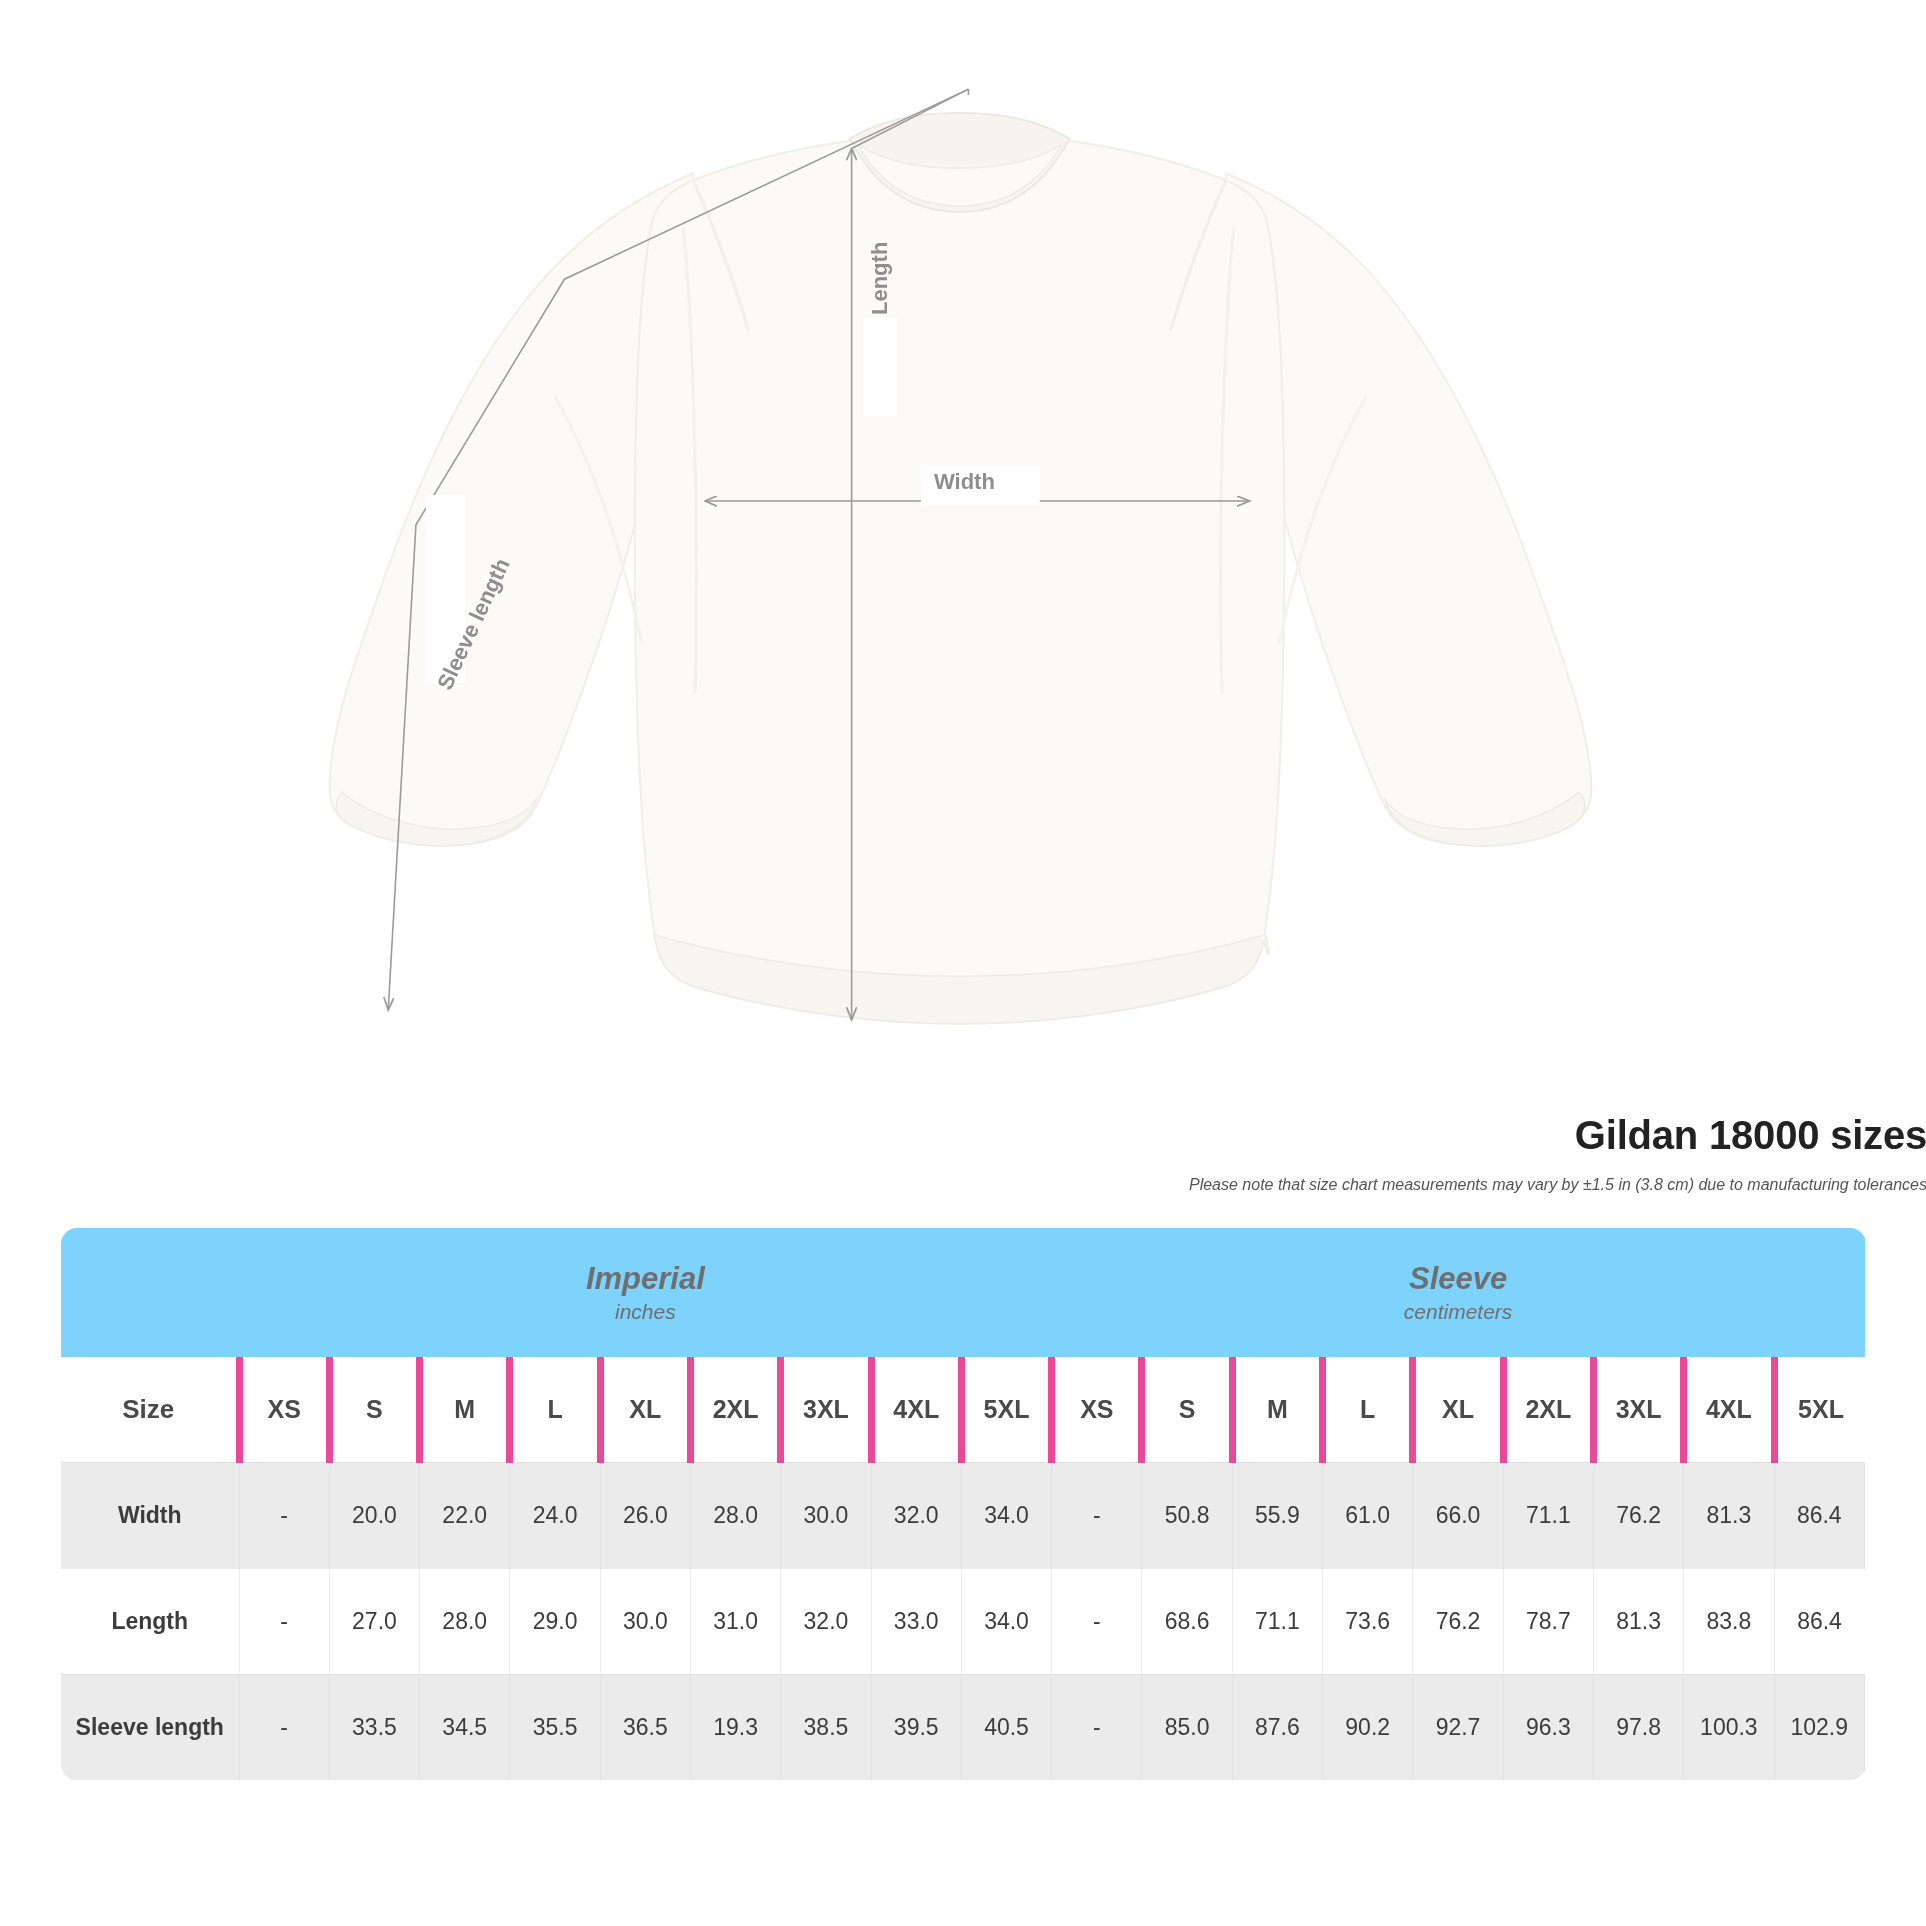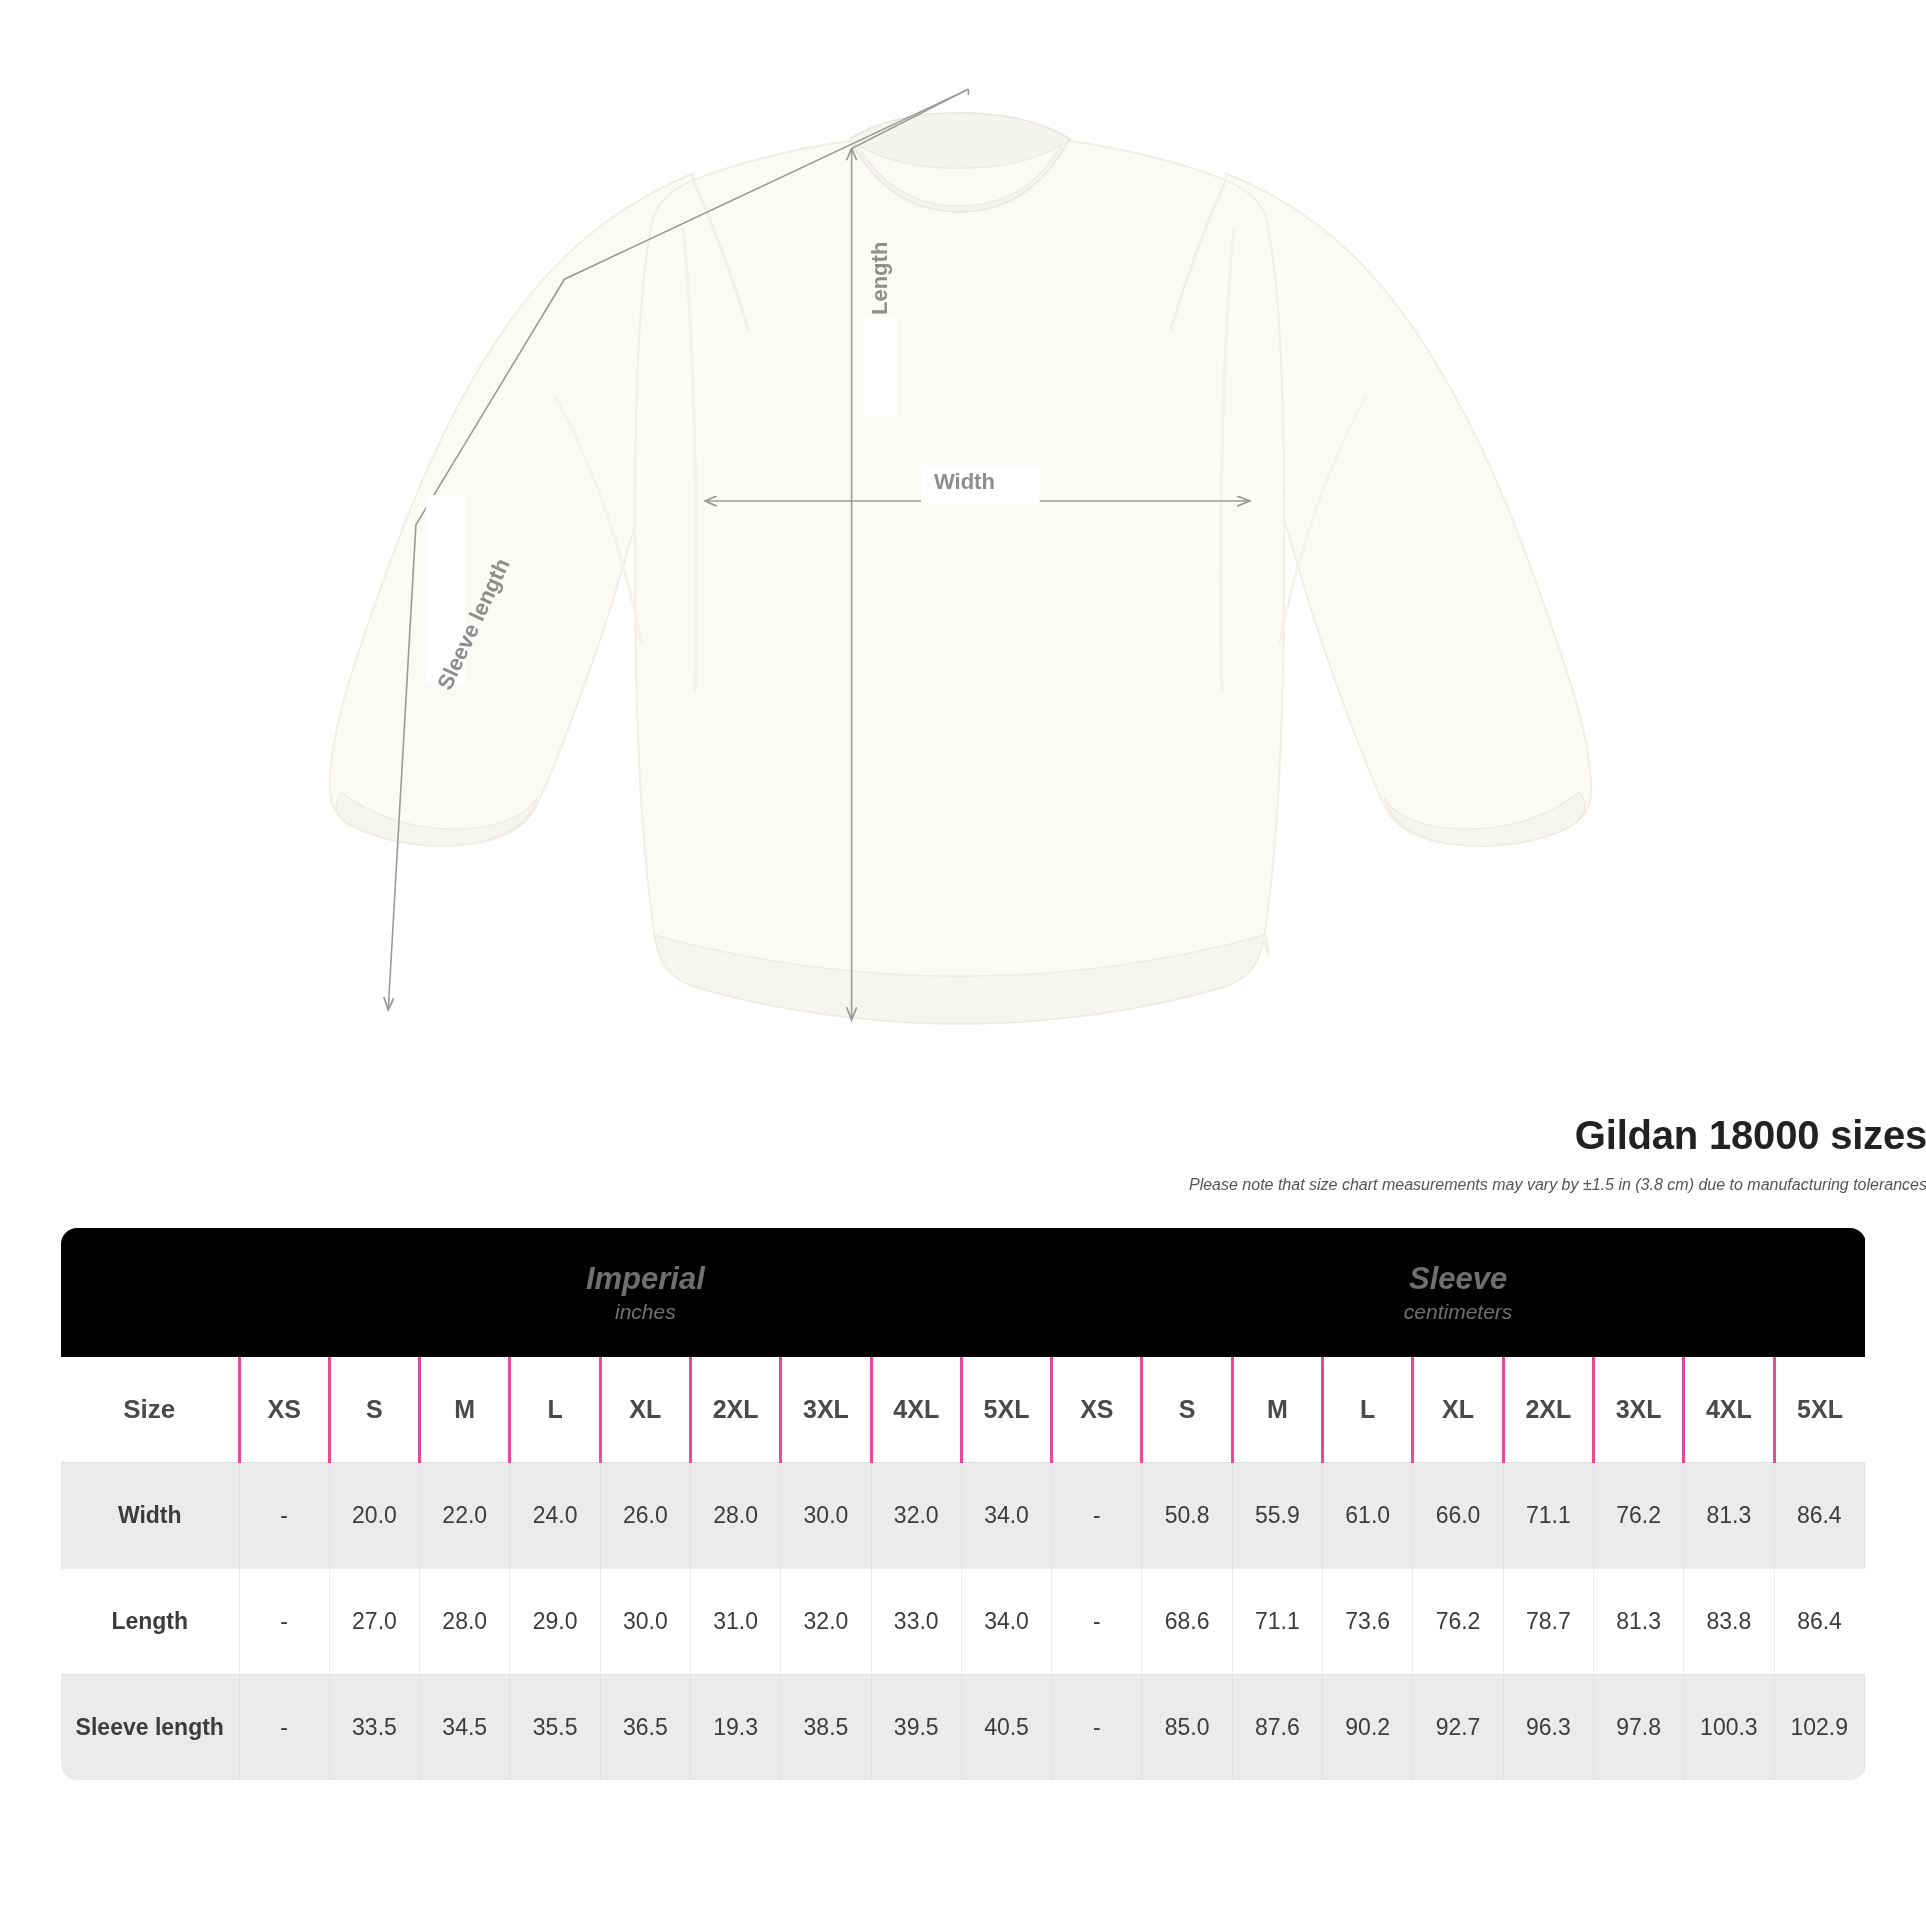--- a/index.html
+++ b/index.html
@@ -63,21 +63,21 @@
   }
   table.size-table td, table.size-table th {
     text-align: center;
     vertical-align: middle;
     font-size: 23px;
     color: #3c3c3c;
     border: none;
   }
   
   tr.unit-row td {
-    background: #000000;
+    background: #7dd3fc;
     height: 129px;
     padding: 0;
   }
   .unit-name {
     font-size: 31px;
     font-style: italic;
     font-weight: bold;
     color: #6f6f6f;
     line-height: 1.15;
   }
@@ -87,21 +87,21 @@
     color: #6f6f6f;
     margin-top: 4px;
   }
   
   tr.size-row td {
     background: #ffffff;
     height: 103px;
     font-weight: bold;
     font-size: 25px;
     color: #4a4a4a;
-    border-right: 3px solid #ec4899;
+    border-right: 7px solid #ec4899;
   }
   tr.size-row td:last-child { border-right: none; }
   tr.size-row td.rowlabel { font-size: 26px; }
 
   
   tr.data-row td {
     height: 103px;
     border-right: 1px solid #ececec;
     border-top: 1px solid #ececec;
   }

